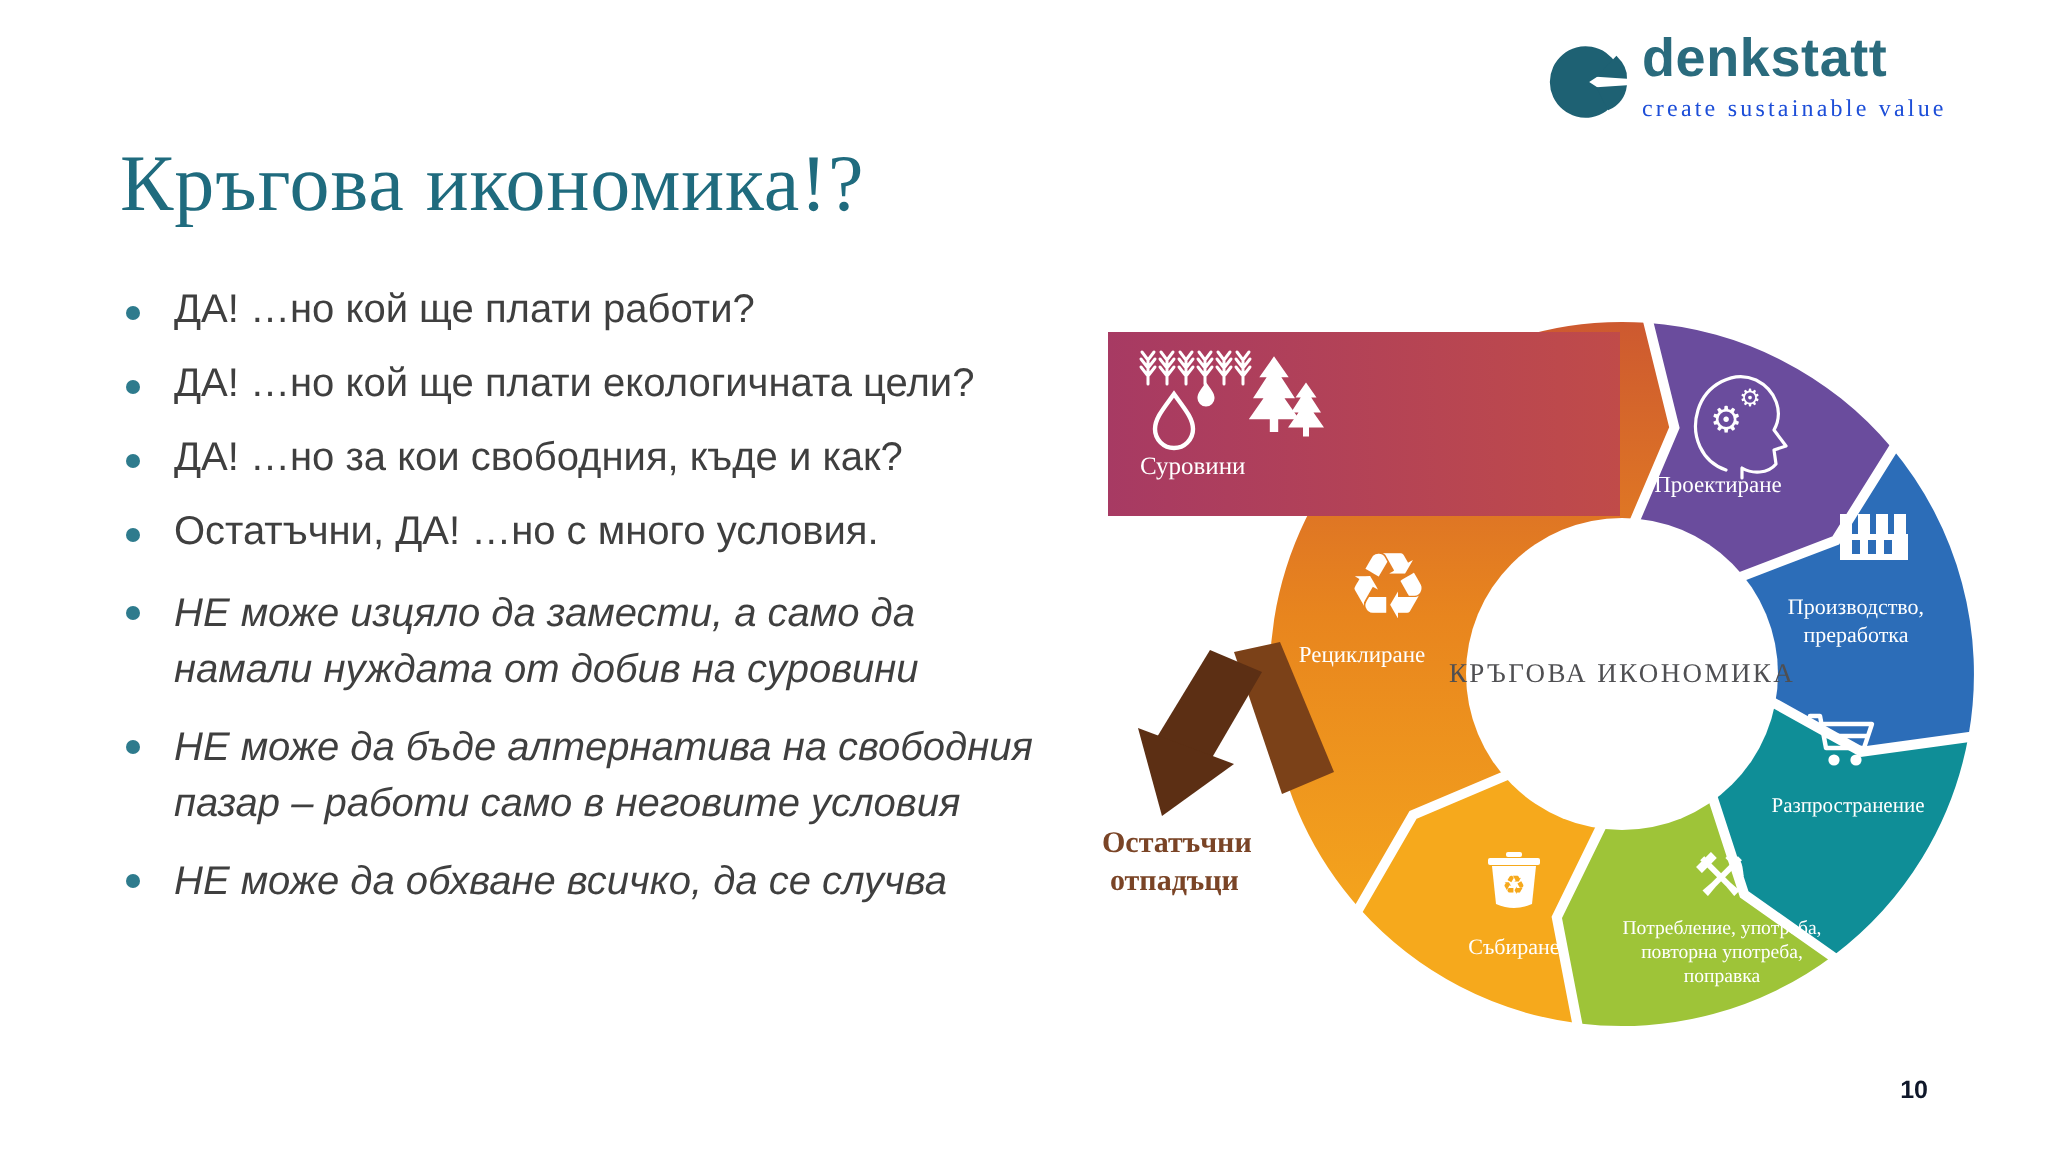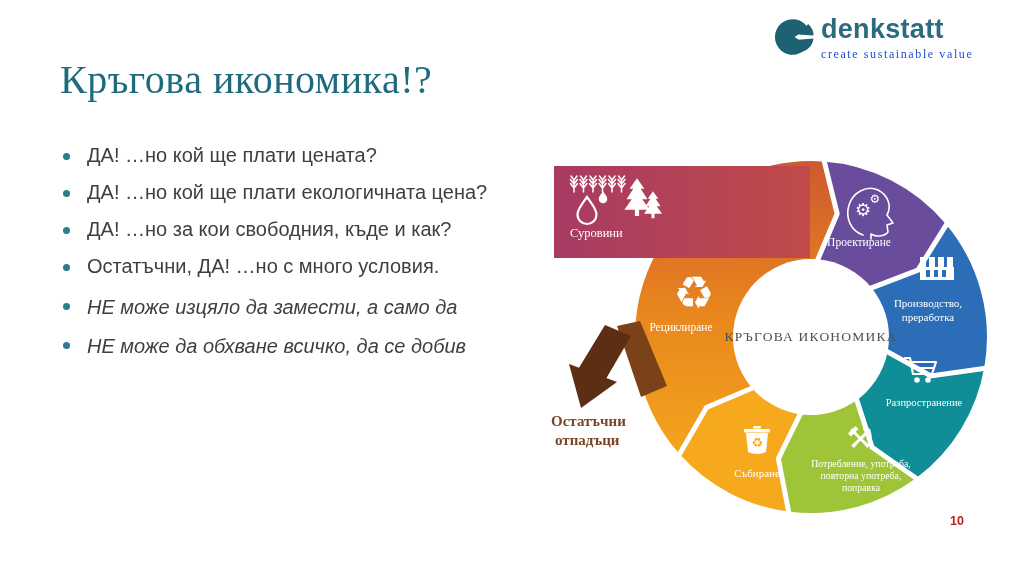--- a/index.html
+++ b/index.html
@@ -1,22 +1,22 @@
 <!DOCTYPE html>
 <html><head>
 <meta charset="utf-8">
 <style>
   html,body{margin:0;padding:0;background:#e8e8e8;}
   .slide{position:relative;width:1024px;height:576px;background:#ffffff;overflow:hidden;
          font-family:"Liberation Sans","DejaVu Sans",sans-serif;}
-  .title{position:absolute;left:60px;top:56px;margin:0;
+  .title{position:absolute;left:60px;top:68px;margin:0;
          font-family:"Liberation Serif","DejaVu Serif",serif;
          font-size:40px;font-weight:400;color:#1f6b7e;letter-spacing:.5px;}
   
-  .logo{position:absolute;left:772px;top:16px;display:flex;align-items:flex-start;gap:7px;}
+  .logo{position:absolute;left:772px;top:16px;display:flex;align-items:flex-end;gap:7px;}
   .logo-mark{width:42px;height:42px;flex:0 0 auto;}
   .logo-name{font-size:27px;font-weight:bold;color:#2a6b7d;line-height:1;letter-spacing:.3px;}
   .logo-tag{font-family:Liberation Serif, serif;font-size:12px;color:#1d4ed8;
             letter-spacing:1.6px;margin-top:4px;white-space:nowrap;}
   
   .bullets{position:absolute;left:60px;top:145px;width:492px;}
   .bullets ul{list-style:none;margin:0;padding:0;}
   .bullets li{position:relative;padding-left:27px;color:#3f3f3f;font-size:20px;}
   .bullets li::before{content:"";position:absolute;left:3px;top:8px;width:7px;height:7px;
                       border-radius:50%;background:#2e7b8d;}
@@ -26,21 +26,21 @@
   .g2 li::before{top:10px;}
   
   #diagram{position:absolute;left:543px;top:140px;width:470px;height:412px;}
   .seg-label{font-family:"Liberation Serif","DejaVu Serif",serif;fill:#ffffff;}
   .hub-label{font-family:"Liberation Serif","DejaVu Serif",serif;font-size:13.5px;
              letter-spacing:1.2px;fill:#4f4f52;}
   .box-label{font-family:"Liberation Serif","DejaVu Serif",serif;font-size:12.5px;fill:#ffffff;}
   .residual-label{font-family:"Liberation Serif","DejaVu Serif",serif;font-weight:bold;
                   font-size:15px;}
   .glyph{font-family:"DejaVu Sans",sans-serif;}
-  .page-num{position:absolute;right:60px;bottom:48px;font-size:12.5px;font-weight:bold;color:#b91c1c;}
+  .page-num{position:absolute;right:60px;bottom:24px;font-size:12.5px;font-weight:bold;color:#0f172a;}
 </style>
 </head>
 <body>
 
 <div class="slide">
 
   <h1 class="title">Кръгова икономика!?</h1>
 
   <div class="logo">
     <svg class="logo-mark" viewBox="0 0 40 40">
@@ -49,28 +49,29 @@
       <path d="M 25 22.5 L 39.5 21.5 Q 38.5 30 30.5 33.5 Z" fill="#1e6173"></path>
     </svg>
     <div class="logo-text">
       <div class="logo-name">denkstatt</div>
       <div class="logo-tag">create sustainable value</div>
     </div>
   </div>
 
   <div class="bullets">
     <ul class="g1" id="group1">
-        <li>ДА! …но кой ще плати цената?</li>
-        <li>ДА! …но кой ще плати екологичната цена?</li>
+        <li>ДА! …но кой ще плати работи?</li>
+        <li>ДА! …но кой ще плати екологичната цели?</li>
         <li>ДА! …но за кои свободния, къде и как?</li>
         <li>Остатъчни, ДА! …но с много условия.</li>
       </ul>
     <ul class="g2" id="group2">
-        <li><span>НЕ може изцяло да замести, а само да</span><br></li>
-        <li><span>НЕ може да обхване всичко, да се добив</span><br></li>
+        <li><span>НЕ може изцяло да замести, а само да</span><br><span>намали нуждата от добив на суровини</span></li>
+        <li><span>НЕ може да бъде алтернатива на свободния</span><br><span>пазар – работи само в неговите условия</span></li>
+        <li><span>НЕ може да обхване всичко, да се случва</span><br></li>
       </ul>
   </div>
 
   <svg id="diagram" viewBox="0 0 470 412">
       <defs>
         <linearGradient id="g-rec" x1="0" y1="0" x2="0" y2="1">
           <stop offset="0" stop-color="#cd5930"></stop>
           <stop offset="0.5" stop-color="#e8851e"></stop>
           <stop offset="1" stop-color="#f4a41d"></stop>
         </linearGradient>

